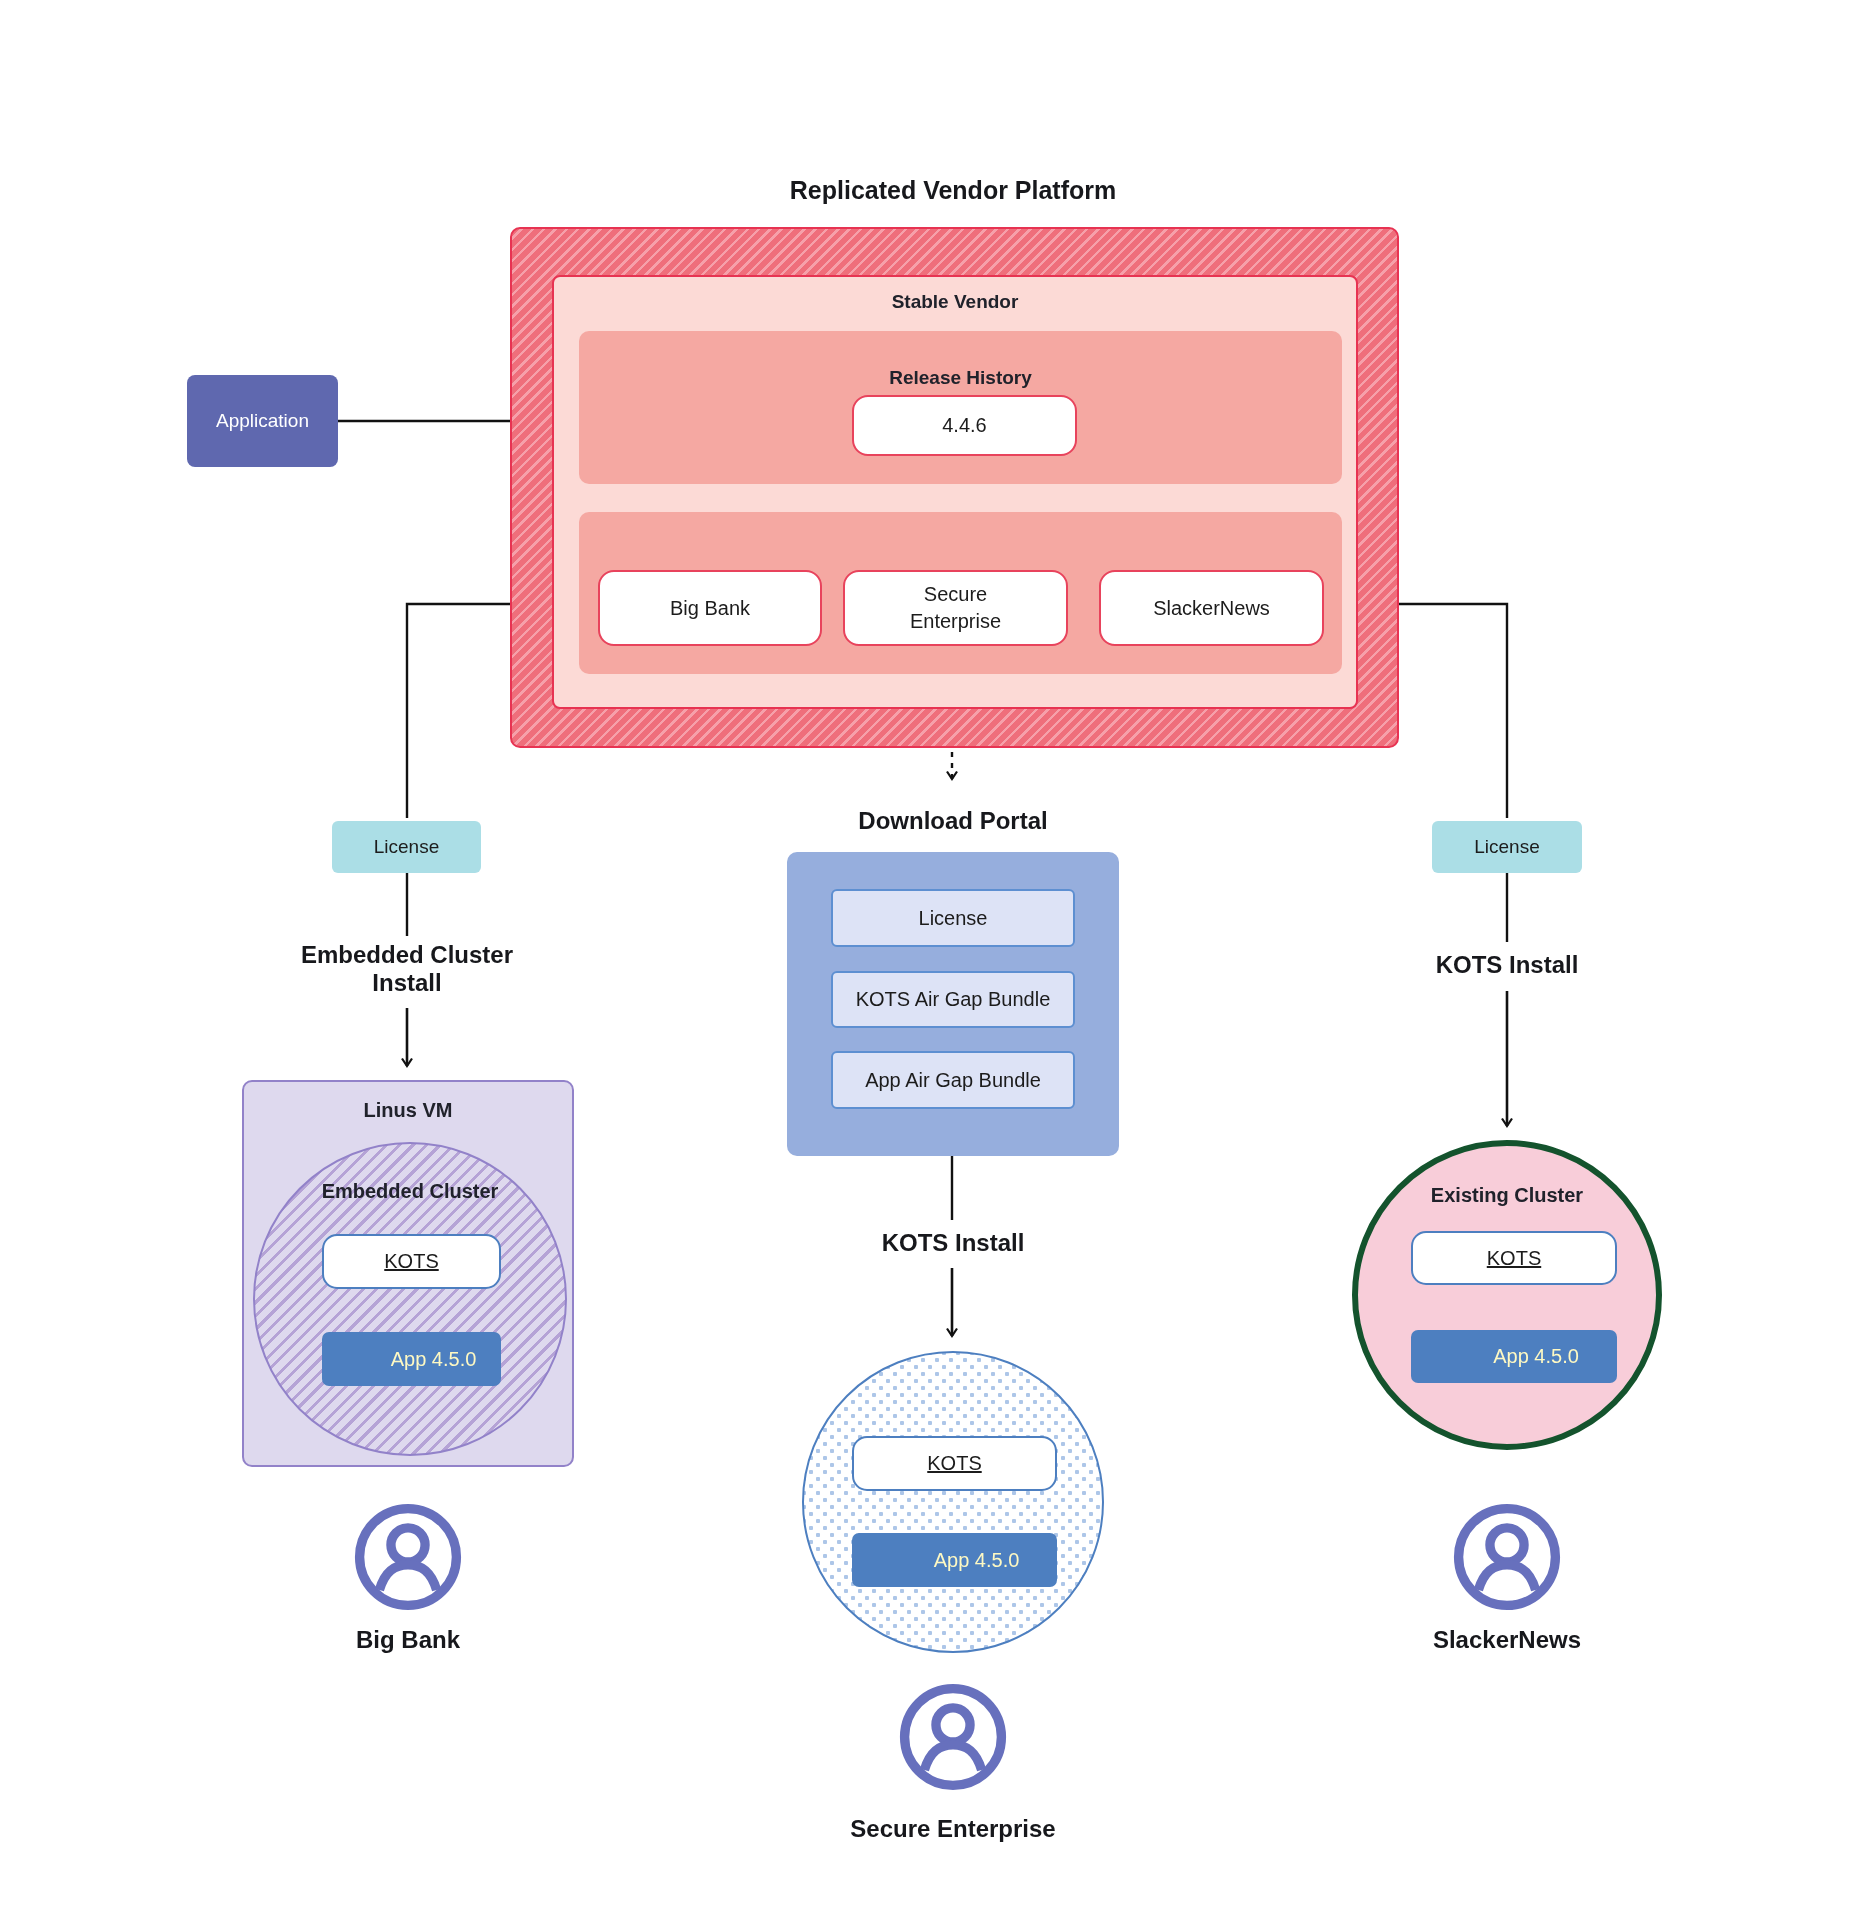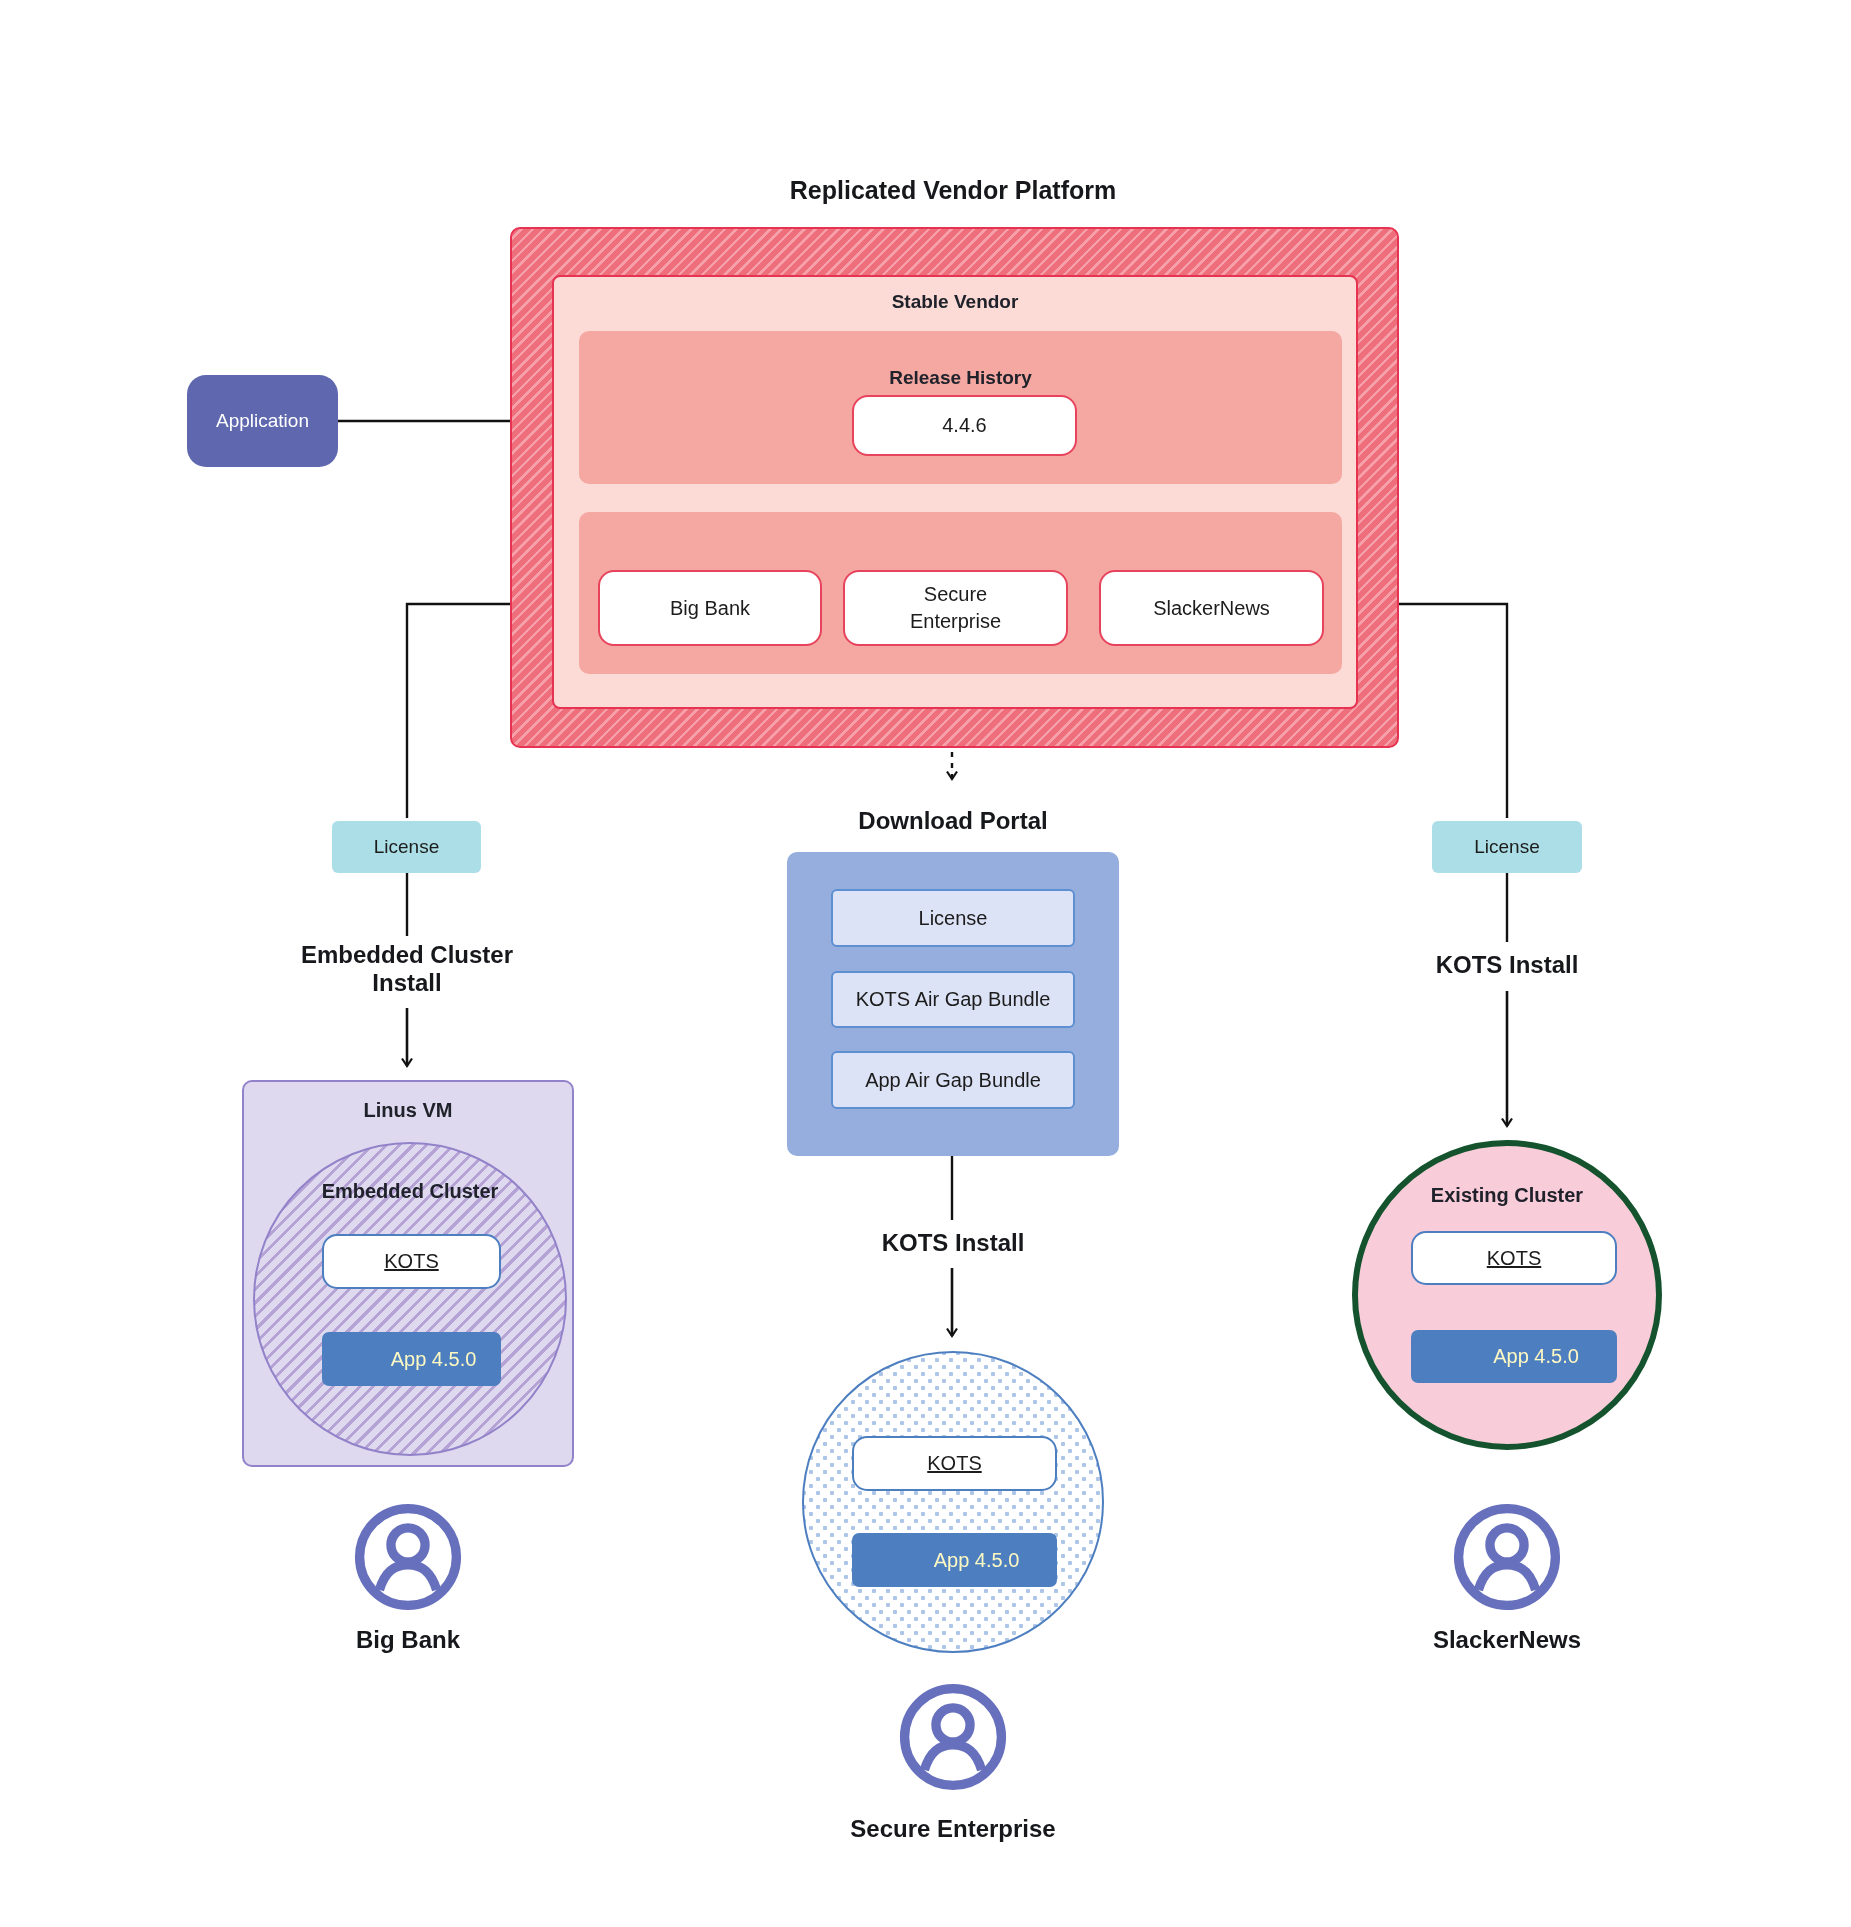--- a/index.html
+++ b/index.html
@@ -13,21 +13,21 @@
   
   .hatch-red{
     background:repeating-linear-gradient(135deg,#ef6e7b 0px,#ef6e7b 5.5px,#f6a0aa 5.5px,#f6a0aa 8px);
     border:2px solid #e73352;border-radius:10px;
   }
   .stable{background:#fcdad6;border:2px solid #e73352;border-radius:8px;}
   .pinkpanel{background:#f5a8a2;border-radius:10px;}
   .section-title{font-size:19px;font-weight:700;color:#20222b;width:100%;text-align:center;position:absolute;left:0;}
   .node-white-red{background:#ffffff;border:2px solid #e8435c;border-radius:16px;font-size:20px;}
   .node-red{background:#e8435c;color:#ffffff;border-radius:8px;font-size:20px;}
-  .node-purple{background:#5f68af;color:#ffffff;border-radius:19px;font-size:19px;}
+  .node-purple{background:#5f68af;color:#ffffff;border-radius:8px;font-size:19px;}
   .node-cyan{background:#abdee6;border-radius:6px;font-size:19px;}
 
   
   .portal{background:#96aedd;border-radius:10px;}
   .portal-item{background:#dde3f6;border:2px solid #5d8fd1;border-radius:6px;font-size:20px;font-weight:500;}
 
   
   .vmbox{background:#ded9ee;border:2px solid #9282c9;border-radius:10px;}
   .circle{border-radius:50%;}
   .hatch-purple{

